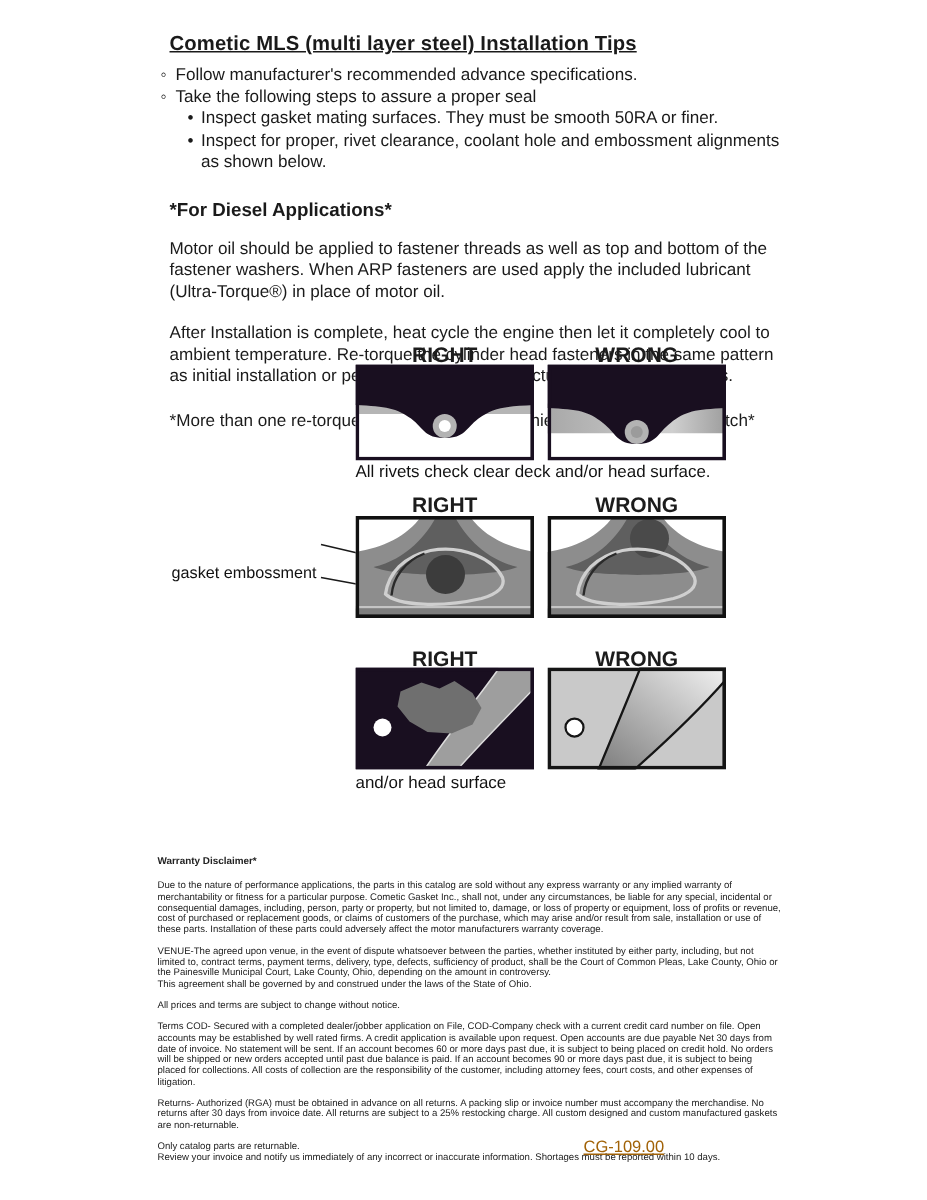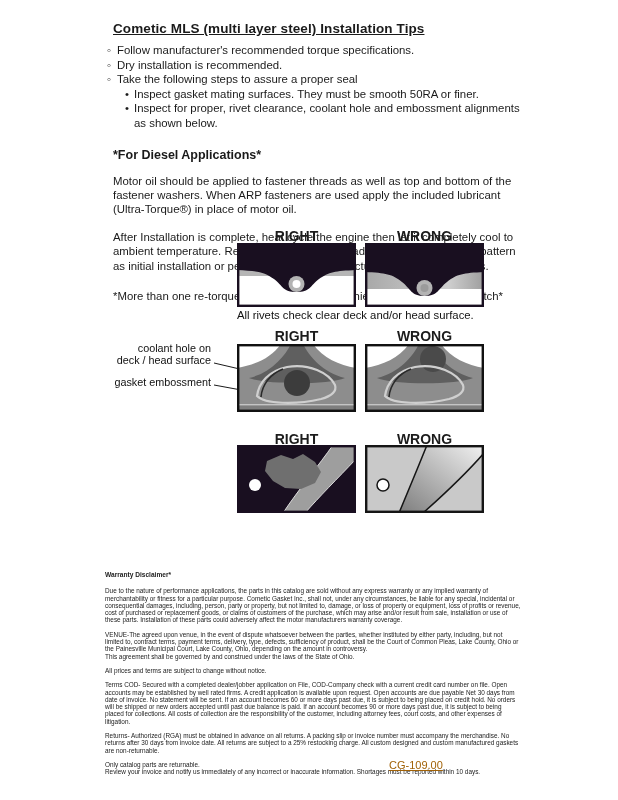--- a/index.html
+++ b/index.html
@@ -39,22 +39,21 @@
   
   .footer-code { position:absolute; left:389px; top:759px; font-size:11px; color:#a16207;text-decoration:underline; }
 </style>
 </head>
 <body>
 
 <div id="page">
 
   <div class="main">
     <h1 class="title">Cometic MLS (multi layer steel) Installation Tips</h1>
-    <div class="bullet"><span>Follow manufacturer's recommended torque specifications.</span></div>
-    <div class="bullet"><span>Dry installation is recommended.</span></div>
+    <div class="bullet"><span>Follow manufacturer's recommended advance specifications.</span></div>
     <div class="bullet"><span>Take the following steps to assure a proper seal</span></div>
     <div class="bullet sub"><span>Inspect gasket mating surfaces.  They must be smooth 50RA or finer.</span></div>
     <div class="bullet sub"><span>Inspect for proper, rivet clearance, coolant hole and embossment alignments as shown below.</span></div>
 
     <h2 class="diesel-heading">*For Diesel Applications*</h2>
     <p class="para">Motor oil should be applied to fastener threads as well as top and bottom of the fastener washers. When ARP fasteners are used apply the included lubricant (Ultra-Torque®) in place of motor oil.</p>
     <p class="para">After Installation is complete, heat cycle the engine then let it completely cool to ambient temperature. Re-torque the cylinder head fasteners in the same pattern as initial installation or per your fastener manufacturer's recommendations.</p>
     <p class="para note">*More than one re-torque may be required to achieve proper fastener stretch*</p>
   </div>
 
@@ -95,24 +94,20 @@
         <circle cx="59.5" cy="45" r="8" fill="#b3b3b3"></circle>
         <circle cx="59.5" cy="45" r="4" fill="#9b9b9b"></circle>
         <rect x="1.2" y="1.2" width="116.6" height="61.6" fill="none" stroke="#190f20" stroke-width="2.4"></rect>
       </svg>
     </div>
     <div class="caption" style="top:81px;">All rivets check clear deck and/or head surface.</div>
 
     <div class="dlabel" style="left:237px; top:100px;">RIGHT</div>
     <div class="dlabel" style="left:365px; top:100px;">WRONG</div>
 
-    <div class="annot" style="left:70px; width:141px; top:115px;">
-      <span class="dline">coolant hole on</span>
-      <span class="dline">deck / head surface</span>
-    </div>
     <div class="annot" style="left:60px; width:151px; top:149px;">
       <span class="dline">gasket embossment</span>
     </div>
 
     <div class="panel" style="left:237px; top:116px;">
       <svg width="119" height="68" viewBox="0 0 119 68">
         <rect x="0" y="0" width="119" height="68" fill="#ffffff"></rect>
         <path d="M0,24 C18,21 34,14 44,0 L76,0 C86,14 102,21 119,24 L119,68 L0,68 Z" fill="#8d8d8d"></path>
         <path d="M12,34 C34,29 48,12 54,0 L66,0 C72,12 86,29 108,34 C92,41 28,41 12,34 Z" fill="#5f5f5f"></path>
         <circle cx="60" cy="39" r="13" fill="#3c3c3c"></circle>
@@ -157,20 +152,21 @@
               <stop offset="1" stop-color="#7d7d7d"></stop>
           </linearGradient>
         </defs>
         <rect x="0" y="0" width="119" height="68" fill="#c9c9c9"></rect>
         <path d="M62,0 L119,0 L119,8 C98,32 76,52 58,68 L34,68 C44,44 54,20 62,0 Z" fill="url(#g-band)" stroke="#151515" stroke-width="1.5"></path>
         <circle cx="18" cy="40" r="6" fill="#ffffff" stroke="#151515" stroke-width="1.5"></circle>
         <rect x="1.2" y="1.2" width="116.6" height="65.6" fill="none" stroke="#151515" stroke-width="2.4"></rect>
       </svg>
     </div>
     <div class="caption" style="top:288px;">
+      <span class="dline">and/or head surface</span>
     </div>
   </div>
 
   <div class="disclaimer">
     <div class="dheading">Warranty Disclaimer*</div>
     <p class="dpara">Due to the nature of performance applications, the parts in this catalog are sold without any express warranty or any implied warranty of merchantability or fitness for a particular purpose.  Cometic Gasket Inc., shall not, under any circumstances, be liable for any special, incidental or consequential damages, including, person, party or property, but not limited to, damage, or loss of property or equipment, loss of profits or revenue, cost of purchased or replacement goods, or claims of customers of the purchase, which may arise and/or result from sale, installation or use of these parts.  Installation of these parts could adversely affect the motor manufacturers warranty coverage.</p>
     <p class="dpara">
       <span class="dline">VENUE-The agreed upon venue, in the event of dispute whatsoever between the parties, whether instituted by either party, including, but not limited to, contract terms, payment terms, delivery, type, defects, sufficiency of product, shall be the Court of Common Pleas, Lake County, Ohio or the Painesville Municipal Court, Lake County, Ohio, depending on the amount in controversy.</span>
       <span class="dline">This agreement shall be governed by and construed under the laws of the State of Ohio.</span>
     </p>

